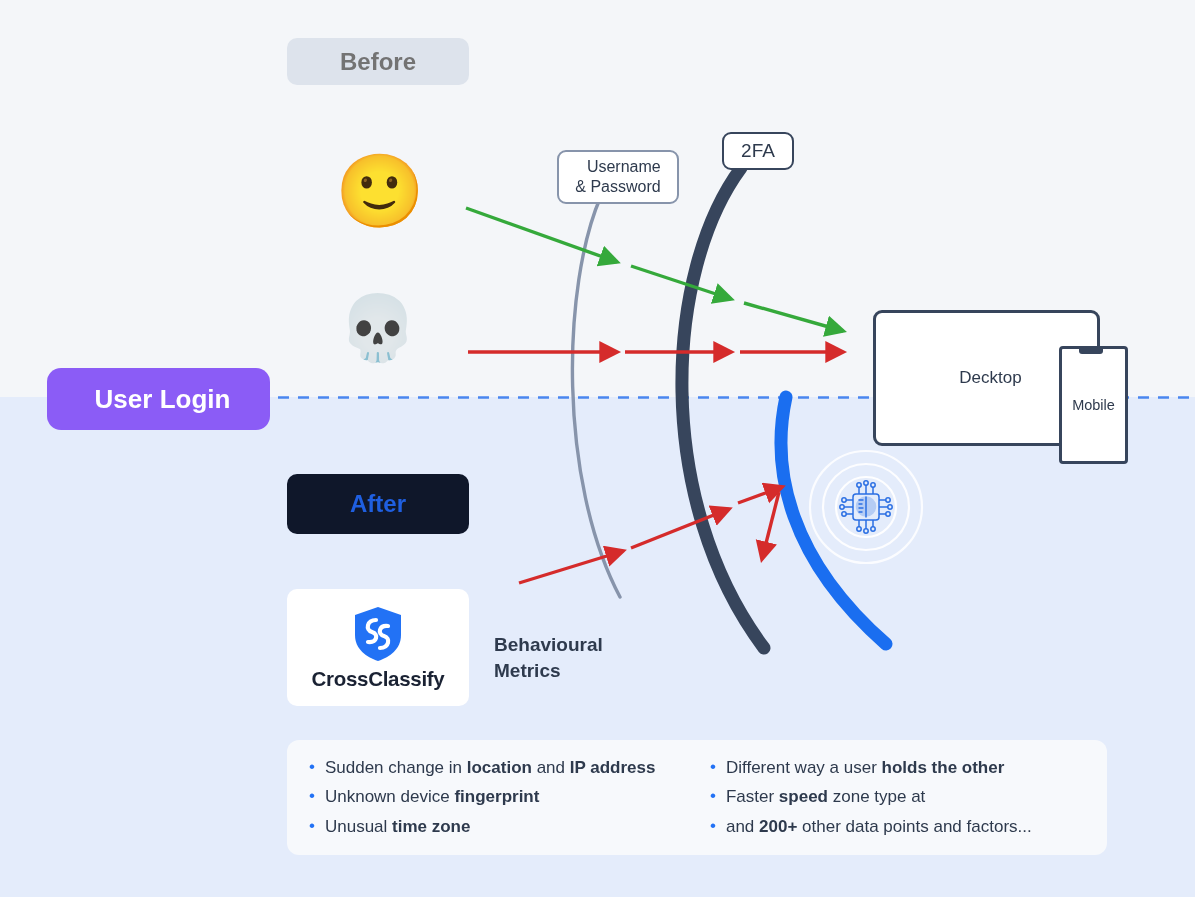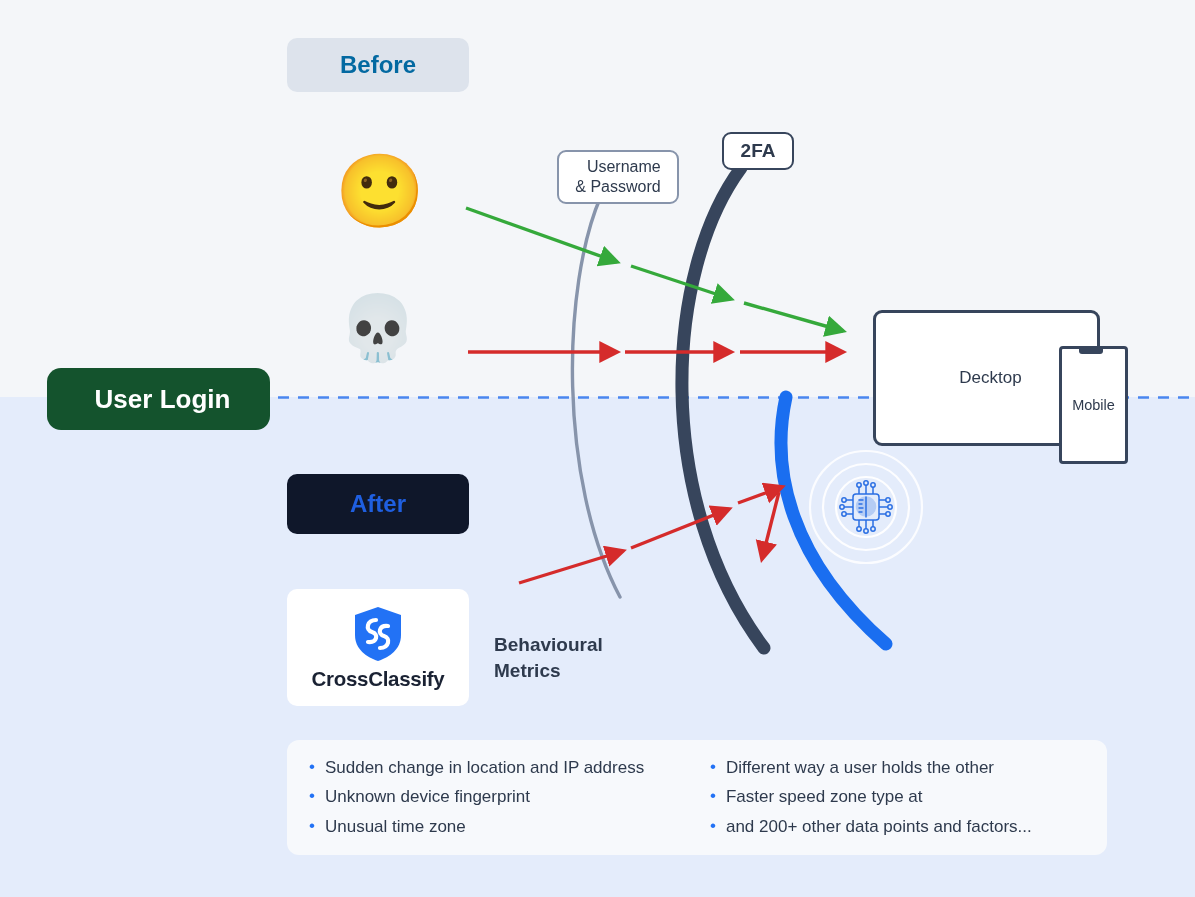--- a/index.html
+++ b/index.html
@@ -16,48 +16,48 @@
 
   svg.layer{position:absolute;left:0;top:0;width:1195px;height:897px;overflow:visible;}
   svg.layer.under{z-index:2;}
   svg.layer.over{z-index:6;}
 
   .chip{
     position:absolute;display:flex;align-items:center;justify-content:center;
     border-radius:10px;box-sizing:border-box;
   }
   #before-chip{
-    left:287px;top:38px;width:182px;height:54px;
-    background:#dde3ec;color:#0369a1;font-size:24px;font-weight:bold;z-index:5;
+    left:287px;top:38px;width:182px;height:47px;
+    background:#dde3ec;color:#737373;font-size:24px;font-weight:bold;z-index:5;
   }
   #after-chip{
     left:287px;top:474px;width:182px;height:60px;
     background:#0f172a;color:#1f5fe0;font-size:24px;font-weight:bold;z-index:5;
   }
   #user-login-chip{
     left:47px;top:368px;width:223px;height:62px;border-radius:14px;
-    background:#14532d;color:#ffffff;font-size:26px;font-weight:bold;z-index:7;padding-left:8px;
+    background:#8b5cf6;color:#ffffff;font-size:26px;font-weight:bold;z-index:7;padding-left:8px;
   }
 
   .emoji{position:absolute;z-index:5;line-height:1;user-select:none;}
   #happy-face{left:335px;top:155px;font-size:72px;}
   #skull-face{left:338px;top:296px;font-size:64px;}
 
   .callout{
     position:absolute;background:#ffffff;box-sizing:border-box;
     display:flex;align-items:center;justify-content:center;text-align:center;
     color:#2e3a4d;z-index:5;
   }
   #username-callout{
     left:557px;top:150px;width:122px;height:54px;border:2px solid #8794ab;
     border-radius:9px;font-size:16px;line-height:1.25;text-align:right;
   }
   #twofa-callout{
     left:722px;top:132px;width:72px;height:38px;border:2.5px solid #37455c;
-    border-radius:9px;font-size:19px;font-weight:bold;
+    border-radius:9px;font-size:19px;
   }
 
   #logo-card{
     position:absolute;left:287px;top:589px;width:182px;height:117px;
     background:#ffffff;border-radius:10px;z-index:5;
     display:flex;flex-direction:column;align-items:center;justify-content:center;gap:4px;
   }
   #logo-card .wordmark{font-size:20.5px;font-weight:bold;color:#1a2233;letter-spacing:-0.3px;}
 
   #behavioural-label{
@@ -84,21 +84,21 @@
   }
 
   #facts-card{
     position:absolute;left:287px;top:740px;width:820px;height:115px;
     background:#f7f9fc;border-radius:12px;z-index:5;
     display:flex;padding:14px 22px;box-sizing:border-box;gap:26px;
   }
   .facts-col{flex:1;display:flex;flex-direction:column;justify-content:center;gap:9px;}
   .fact{display:flex;align-items:flex-start;gap:10px;font-size:17px;color:#2e3a4d;line-height:1.2;}
   .bullet{color:#2272f5;font-size:17px;line-height:1.1;flex:none;}
-  .fact b{font-weight:normal;margin-top:8px;}
+  .fact b{font-weight:bold;margin-top:8px;}
 </style>
 </head>
 <body>
 
 <div id="stage">
 
   <div class="half-top"></div>
   <div class="half-bottom"></div>
 
   <svg class="layer under" viewBox="0 0 1195 897">

